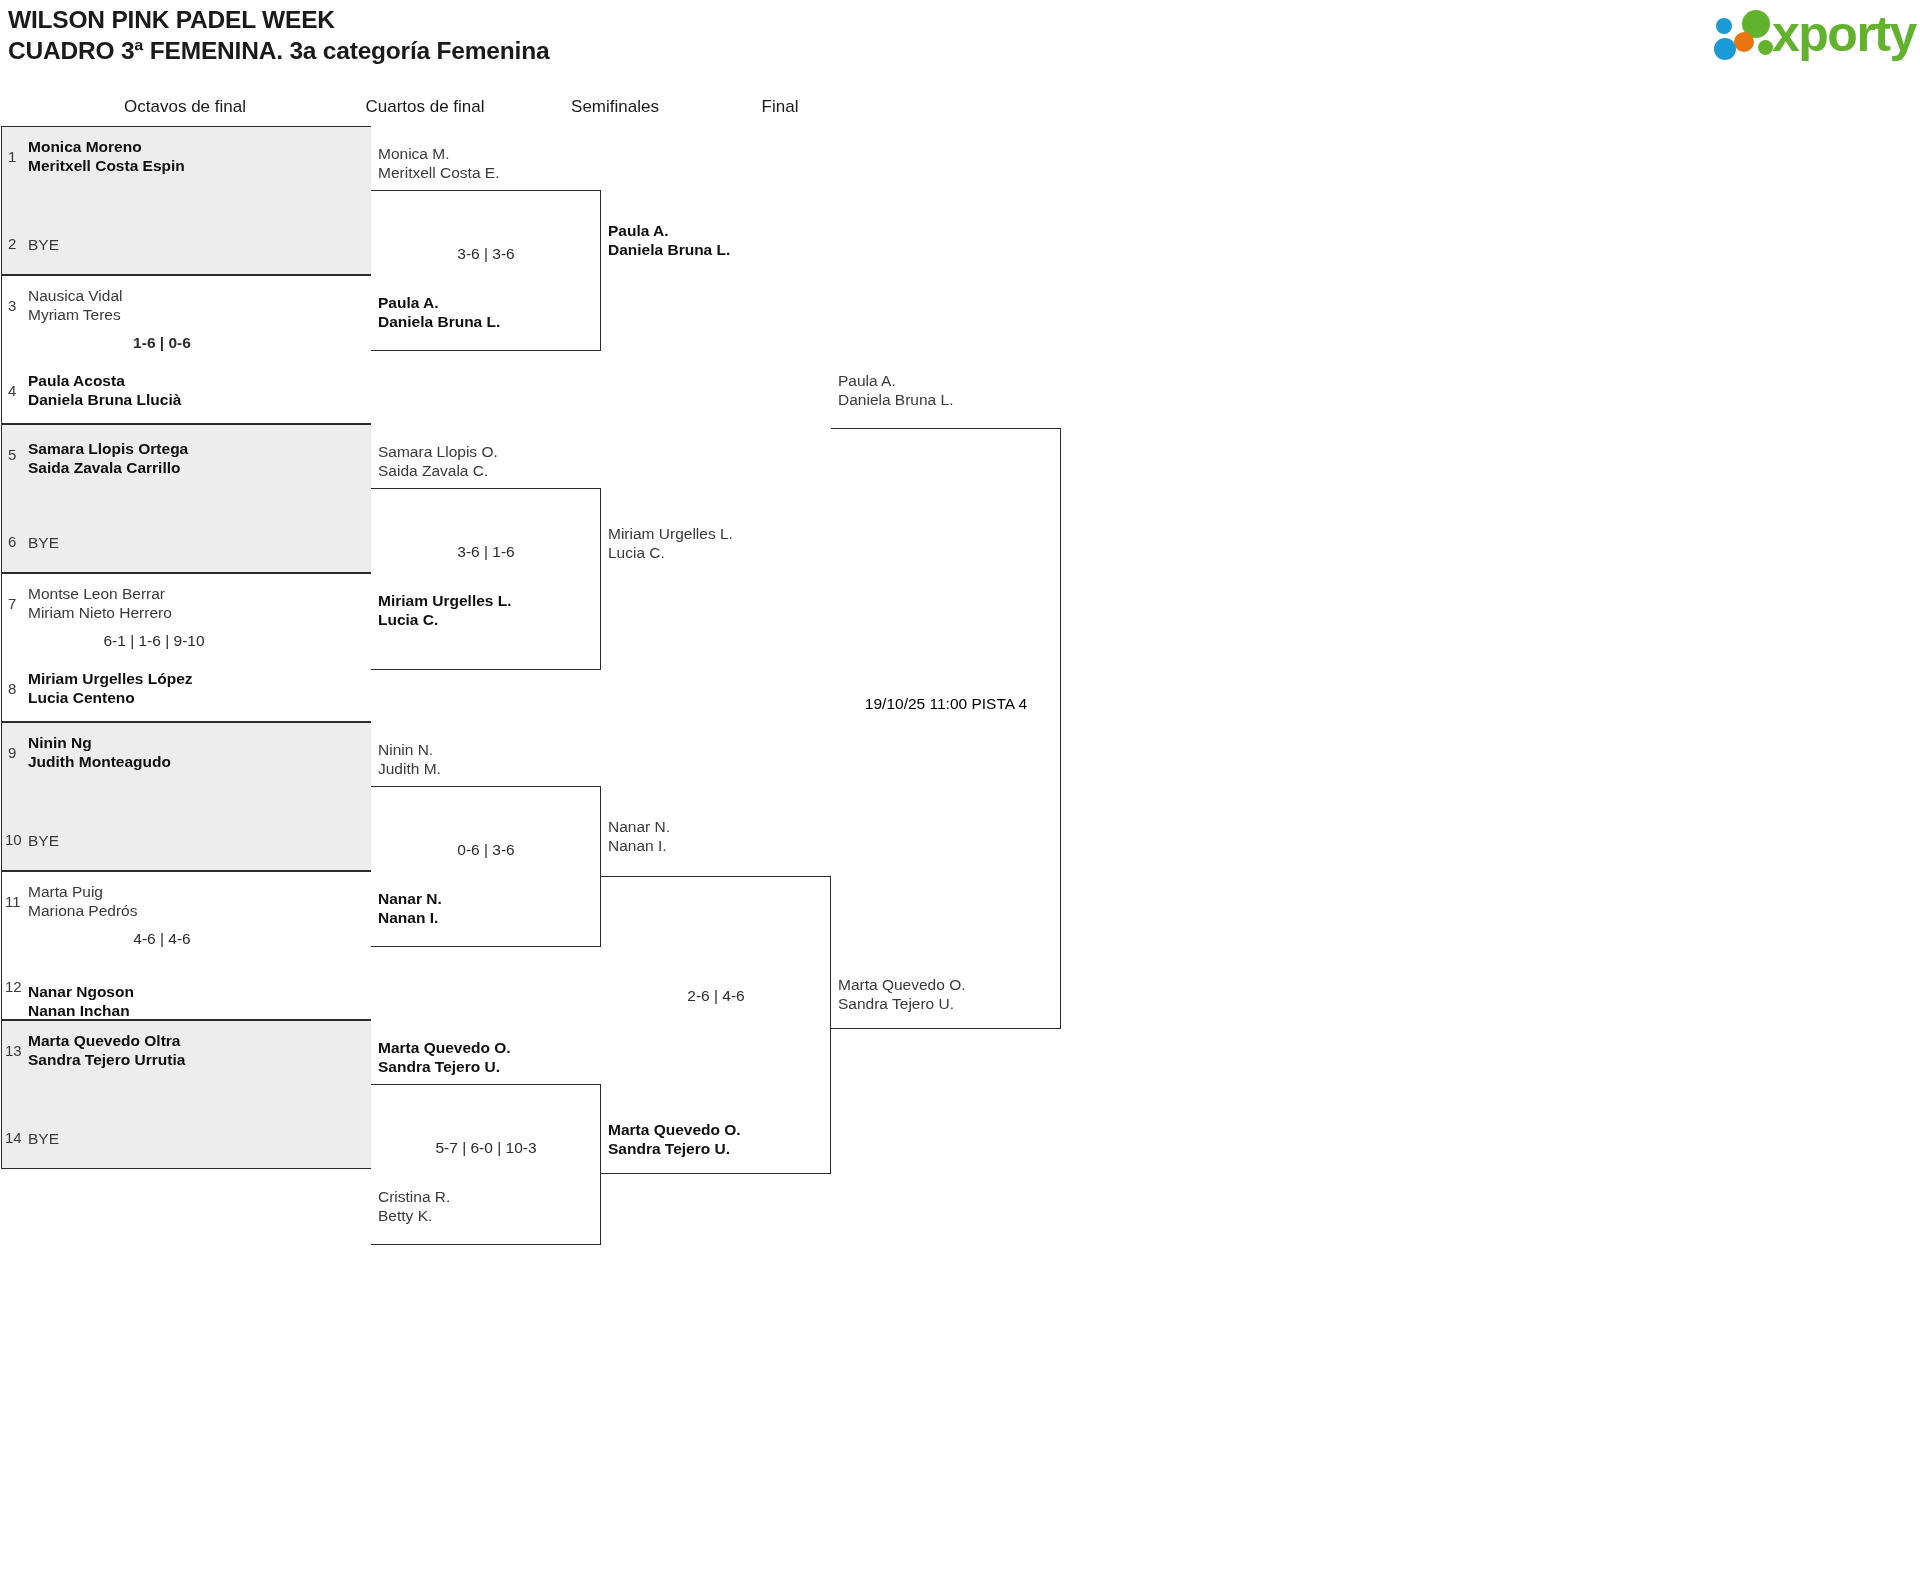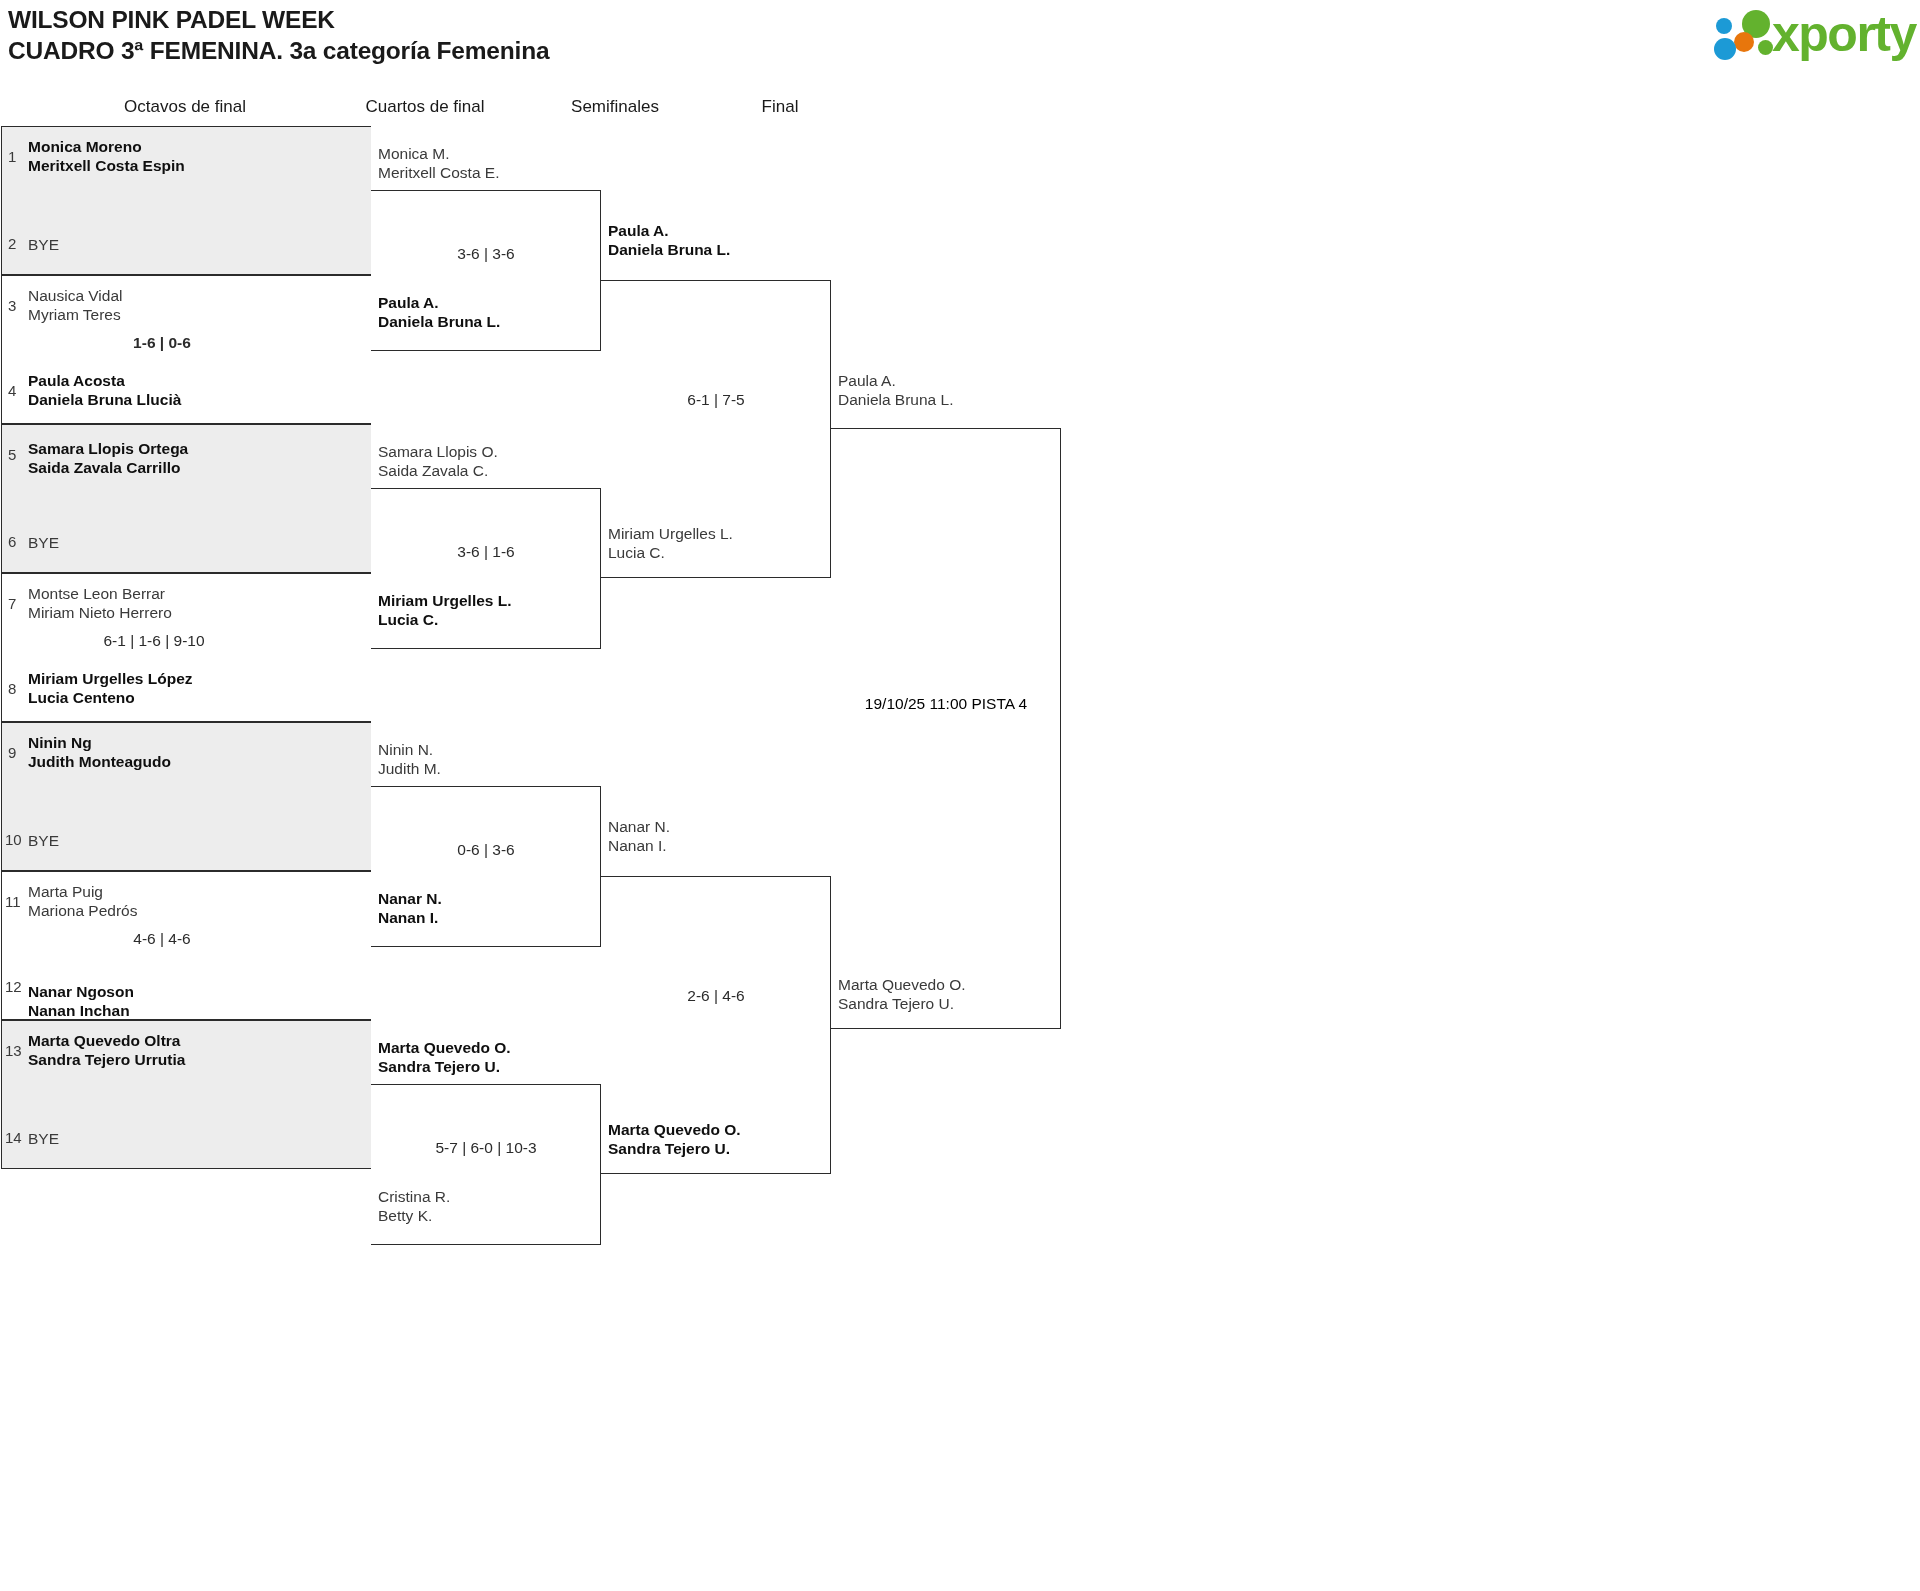--- a/index.html
+++ b/index.html
@@ -244,21 +244,21 @@
   </div>
   <div class="plabel win" style="left:378px; top:293px;">
     <span>Paula A.</span><br>
     <span>Daniela Bruna L.</span>
   </div>
 
   <div class="plabel lose" style="left:378px; top:442px;">
     <span>Samara Llopis O.</span><br>
     <span>Saida Zavala C.</span>
   </div>
-  <div class="mbox-open-left" style="left:371px; top:488px; width:230px; height:161px;">
+  <div class="mbox-open-left" style="left:371px; top:488px; width:230px; height:182px;">
     <span class="score" style="left:0; top:54px; width:230px;">3-6 | 1-6</span>
   </div>
   <div class="plabel win" style="left:378px; top:591px;">
     <span>Miriam Urgelles L.</span><br>
     <span>Lucia C.</span>
   </div>
 
   <div class="plabel lose" style="left:378px; top:740px;">
     <span>Ninin N.</span><br>
     <span>Judith M.</span>
@@ -280,23 +280,20 @@
   </div>
   <div class="plabel lose" style="left:378px; top:1187px;">
     <span>Cristina R.</span><br>
     <span>Betty K.</span>
   </div>
 
   <div class="plabel win" style="left:608px; top:221px;">
     <span>Paula A.</span><br>
     <span>Daniela Bruna L.</span>
   </div>
-  <div class="mbox-open-left" style="left:601px; top:280px; width:230px; height:298px;">
-    <span class="score" style="left:0; top:110px; width:230px;">6-1 | 7-5</span>
-  </div>
   <div class="plabel lose" style="left:608px; top:524px;">
     <span>Miriam Urgelles L.</span><br>
     <span>Lucia C.</span>
   </div>
 
   <div class="plabel lose" style="left:608px; top:817px;">
     <span>Nanar N.</span><br>
     <span>Nanan I.</span>
   </div>
   <div class="mbox-open-left" style="left:601px; top:876px; width:230px; height:298px;">

